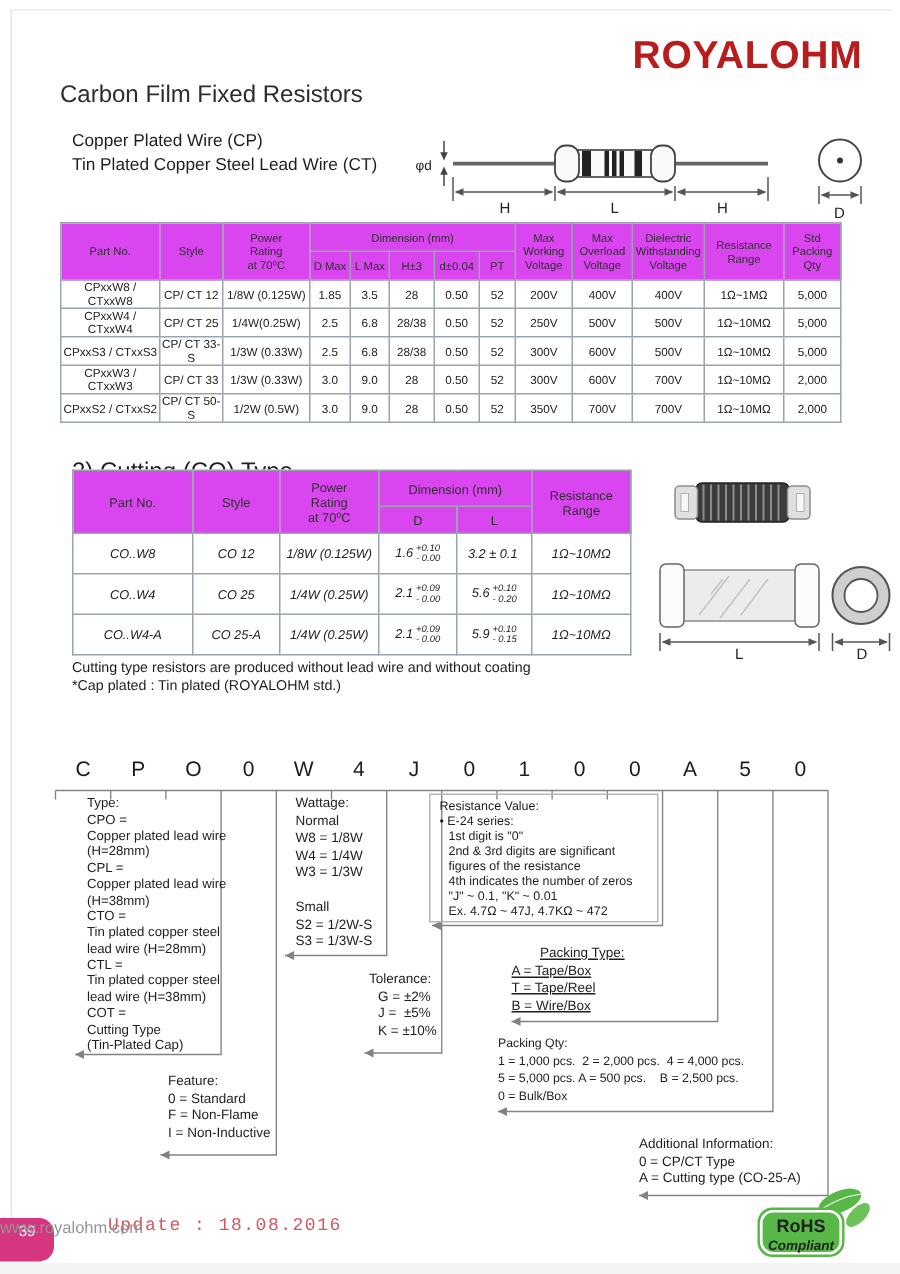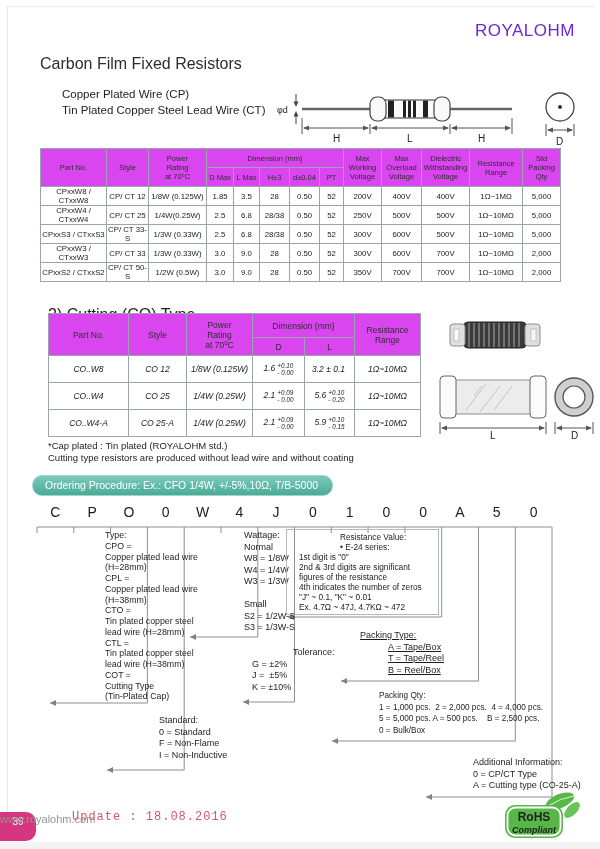--- a/index.html
+++ b/index.html
@@ -6,26 +6,26 @@
   html,body { background:#fff; }
   .page {
     position: relative; width: 600px; height: 849px; background:#fff;
     font-family: "Liberation Sans", "DejaVu Sans", sans-serif; color:#222;
     overflow: hidden;
   }
   .scan-frame { position:absolute; left:7px; top:6px; right:5px; bottom:9px;
     border-left:1px solid #e6e6e6; border-top:1px solid #ececec; pointer-events:none; }
   .scan-bottom { position:absolute; left:0; right:0; top:842px; height:7px; background:#f3f3f3; }
 
-  .brand { position:absolute; top:21px; right:25px; font-size:17px; font-weight:normal;
-    letter-spacing:0.5px; color:#6d28d9; }
+  .brand { position:absolute; top:21px; right:25px; font-size:26px; font-weight:bold;
+    letter-spacing:0.5px; color:#b91c1c; }
   .page-title { position:absolute; left:40px; top:55px; font-size:16px; color:#2d2d2d; }
 
   .lead-lines { position:absolute; left:48px; top:87px; font-size:11.5px; line-height:15.5px; color:#1e1e1e; }
-  .lead-lines .l2 { margin-left:14px; }
+  .lead-lines .l2 { }
 
   svg text { font-family:"Liberation Sans","DejaVu Sans",sans-serif; fill:#222; }
 
   
   table { border-collapse: collapse; table-layout: fixed; position:absolute; background:#fff; }
   th, td { border:1px solid #9aa4ac; text-align:center; vertical-align:middle; font-weight:normal; }
   thead th { background:#d946ef; color:#2e2e2e; }
   .pre { white-space: pre-line; }
   #table1 { left:40px; top:148px; width:520px; }
   #table1 thead th { font-size:7.5px; line-height:9px; height:19px; padding:1px; }
@@ -46,21 +46,21 @@
   .order-pill { position:absolute; left:32px; top:475px; padding:3px 14px 4px 12px;
     border-radius:10px; background:linear-gradient(180deg,#7bcabb 0%, #4aab97 100%);
     border:1px solid #9fd6c9; color:#fff; font-size:10.5px; }
 
   .code-row { position:absolute; left:37px; top:504px; width:515px; height:18px; display:flex; }
   .code-row .ln { flex:1; text-align:center; font-size:14px; color:#1c1c1c; }
 
   .overlay { position:absolute; left:0; top:0; width:600px; height:849px; pointer-events:none; }
 
   .obox { position:absolute; font-size:9px; line-height:11.5px; color:#1e1e1e; }
-  .obox .ln { white-space: pre; margin-left: 47px; }
+  .obox .ln { white-space: pre; }
   #type-box      { left:58px;  top:530px; font-size:8.8px; line-height:10.75px; }
   #wattage-box   { left:197px; top:530px; }
   #tolerance-box { left:246px; top:647px; }
   #tolerance-box .ln:not(:first-child) { margin-left:6px; }
   #resistance-box{ left:286px; top:529px; width:153px; height:86px;
                    border:1px solid #b4b9bd; padding:2px 0 0 6px;
                    font-size:8.3px; line-height:10px; }
   #resistance-box .ln:nth-child(2) { color:#1e1e1e; }
   #resistance-box .ln:nth-child(2)::first-letter { color:#49ab9a; }
   #resistance-box .ln:nth-child(n+3) { margin-left:6px; }
@@ -375,25 +375,24 @@
     <circle cx="146" cy="89" r="11" fill="#fff" stroke="#555" stroke-width="1.2"></circle>
     <line x1="127" y1="114" x2="127" y2="126" stroke="#555"></line>
     <line x1="165" y1="114" x2="165" y2="126" stroke="#555"></line>
     <line x1="129" y1="120" x2="163" y2="120" stroke="#555"></line>
     <polygon points="128,120 134,117.5 134,122.5" fill="#555"></polygon>
       <polygon points="164,120 158,117.5 158,122.5" fill="#555"></polygon>
     <text x="143" y="131" font-size="10">D</text>
   </svg>
 
   <div class="notes">
+    <div>Cutting type resistors are produced without lead wire and without coating</div>
     <div>*Cap plated : Tin plated (ROYALOHM std.)</div>
-    <div>Cutting type resistors are produced without lead wire and without coating</div>
   </div>
 
-  <div class="order-pill">Ordering Procedure: Ex.: CFO 1/4W, +/-5%,10Ω, T/B-5000</div>
 
   <div class="code-row">
       <div class="ln">C</div>
       <div class="ln">P</div>
       <div class="ln">O</div>
       <div class="ln">0</div>
       <div class="ln">W</div>
       <div class="ln">4</div>
       <div class="ln">J</div>
       <div class="ln">0</div>
@@ -478,30 +477,30 @@
       <div class="ln">2nd &amp; 3rd digits are significant</div>
       <div class="ln">figures of the resistance</div>
       <div class="ln">4th indicates the number of zeros</div>
       <div class="ln">"J" ~ 0.1, "K" ~ 0.01</div>
       <div class="ln">Ex. 4.7Ω ~ 47J, 4.7KΩ ~ 472</div>
     </div>
   <div class="obox" id="packtype-box">
       <div class="ln">Packing Type:</div>
       <div class="ln">A = Tape/Box</div>
       <div class="ln">T = Tape/Reel</div>
-      <div class="ln">B = Reel/Box</div>
+      <div class="ln">B = Wire/Box</div>
     </div>
   <div class="obox" id="packqty-box">
       <div class="ln">Packing Qty:</div>
       <div class="ln">1 = 1,000 pcs.  2 = 2,000 pcs.  4 = 4,000 pcs.</div>
       <div class="ln">5 = 5,000 pcs. A = 500 pcs.    B = 2,500 pcs.</div>
       <div class="ln">0 = Bulk/Box</div>
     </div>
   <div class="obox" id="feature-box">
-      <div class="ln">Standard:</div>
+      <div class="ln">Feature:</div>
       <div class="ln">0 = Standard</div>
       <div class="ln">F = Non-Flame</div>
       <div class="ln">I = Non-Inductive</div>
     </div>
   <div class="obox" id="addinfo-box">
       <div class="ln">Additional Information:</div>
       <div class="ln">0 = CP/CT Type</div>
       <div class="ln">A = Cutting type (CO-25-A)</div>
     </div>
 

